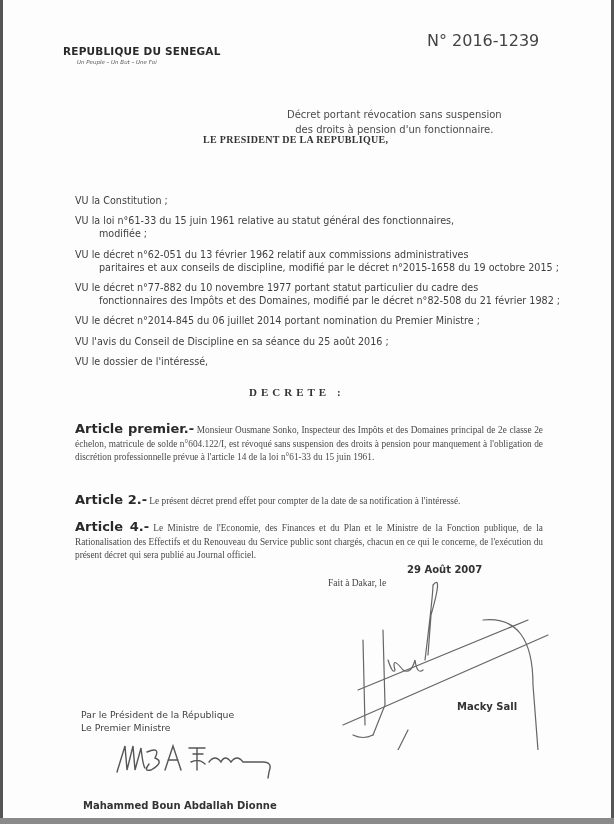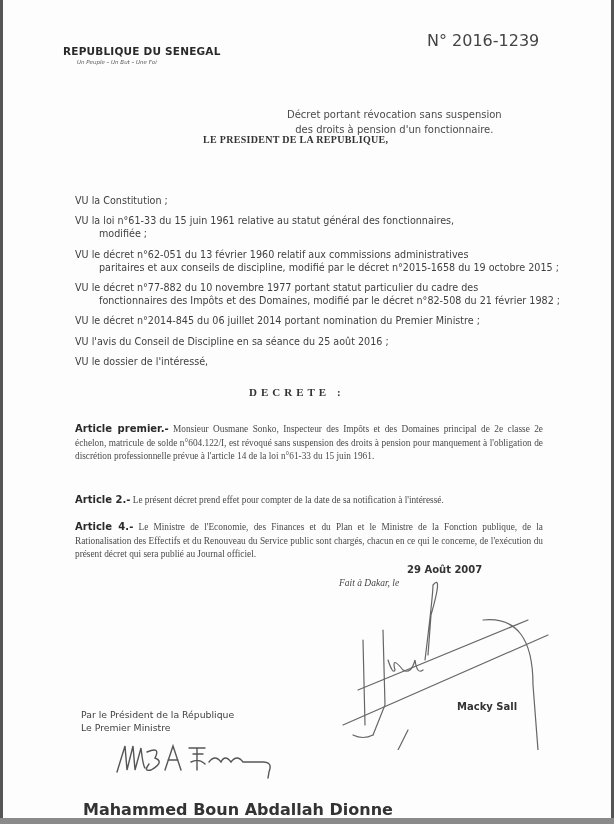--- a/index.html
+++ b/index.html
@@ -62,45 +62,45 @@
       font-size: 11px; font-weight: bold; letter-spacing: 4px; color: #333;
     }
 
     .article {
       left: 72px;
       width: 468px;
       font-size: 9.3px; line-height: 13.6px; color: #4a4a4a;
       text-align: justify;
     }
     .article .art-label {
-      font-weight: bold; font-size: 10px; color: #2a2a2a;
+      font-weight: bold; font-size: 13px; color: #2a2a2a;
     }
     .article1 { top: 422px; }
     .article2 { top: 493px; }
     .article3 { top: 520px; }
 
     .date-line {
       left: 404px; top: 564px;
       font-size: 10px; font-weight: bold; color: #333;
     }
     .place-line {
-      left: 336px; top: 578px;
-      font-size: 9.5px; color: #444; font-style: italic;
+      left: 325px; top: 578px;
+      font-size: 9.5px; color: #444;
     }
     .president-name {
       left: 454px; top: 701px;
       font-size: 10px; font-weight: bold; color: #333;
     }
     .pm-label {
       left: 78px; top: 708px;
       font-size: 9.3px; line-height: 13px; color: #3f3f3f;
     }
     .pm-name {
       left: 80px; top: 800px;
-      font-size: 16px; font-weight: bold; color: #333;
+      font-size: 10px; font-weight: bold; color: #333;
     }
     svg.sig { position: absolute; }
   </style>
 </head>
 <body>
 
 <div class="page">
 
   <div class="abs republic sans">REPUBLIQUE DU SENEGAL</div>
   <div class="abs motto sans">Un Peuple – Un But – Une Foi</div>
@@ -115,21 +115,21 @@
 
   <div class="abs visas sans">
     <p class="visa">
       <span>VU la Constitution ;</span>
     </p>
     <p class="visa">
       <span>VU la loi n°61-33 du 15 juin 1961 relative au statut général des fonctionnaires,</span>
       <span class="cont">modifiée ;</span>
     </p>
     <p class="visa">
-      <span>VU le décret n°62-051 du 13 février 1960 relatif aux commissions administratives</span>
+      <span>VU le décret n°62-051 du 13 février 1962 relatif aux commissions administratives</span>
       <span class="cont">paritaires et aux conseils de discipline, modifié par le décret n°2015-1658 du 19 octobre 2015 ;</span>
     </p>
     <p class="visa">
       <span>VU le décret n°77-882 du 10 novembre 1977 portant statut particulier du cadre des</span>
       <span class="cont">fonctionnaires des Impôts et des Domaines, modifié par le décret n°82-508 du 21 février 1982 ;</span>
     </p>
     <p class="visa">
       <span>VU le décret n°2014-845 du 06 juillet 2014 portant nomination du Premier Ministre ;</span>
     </p>
     <p class="visa">

